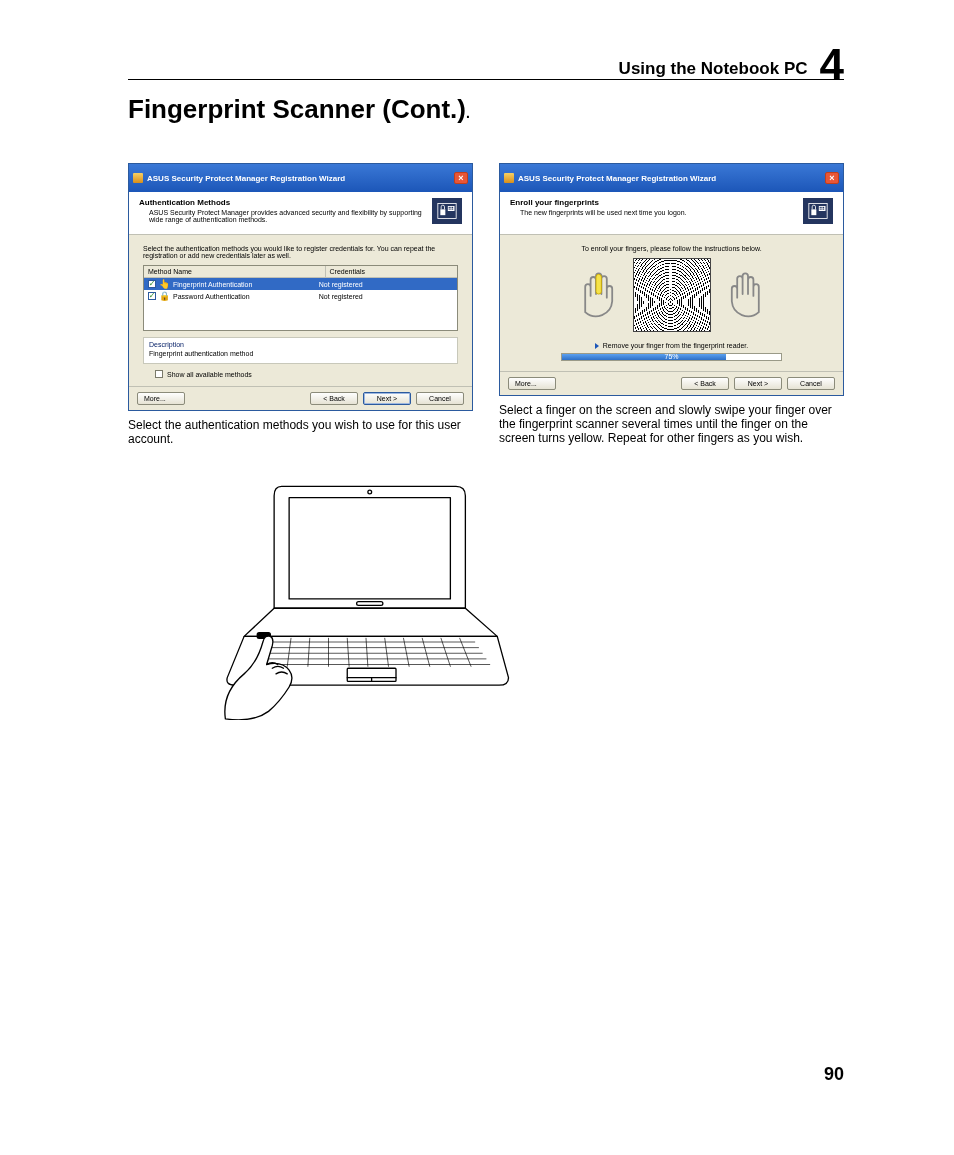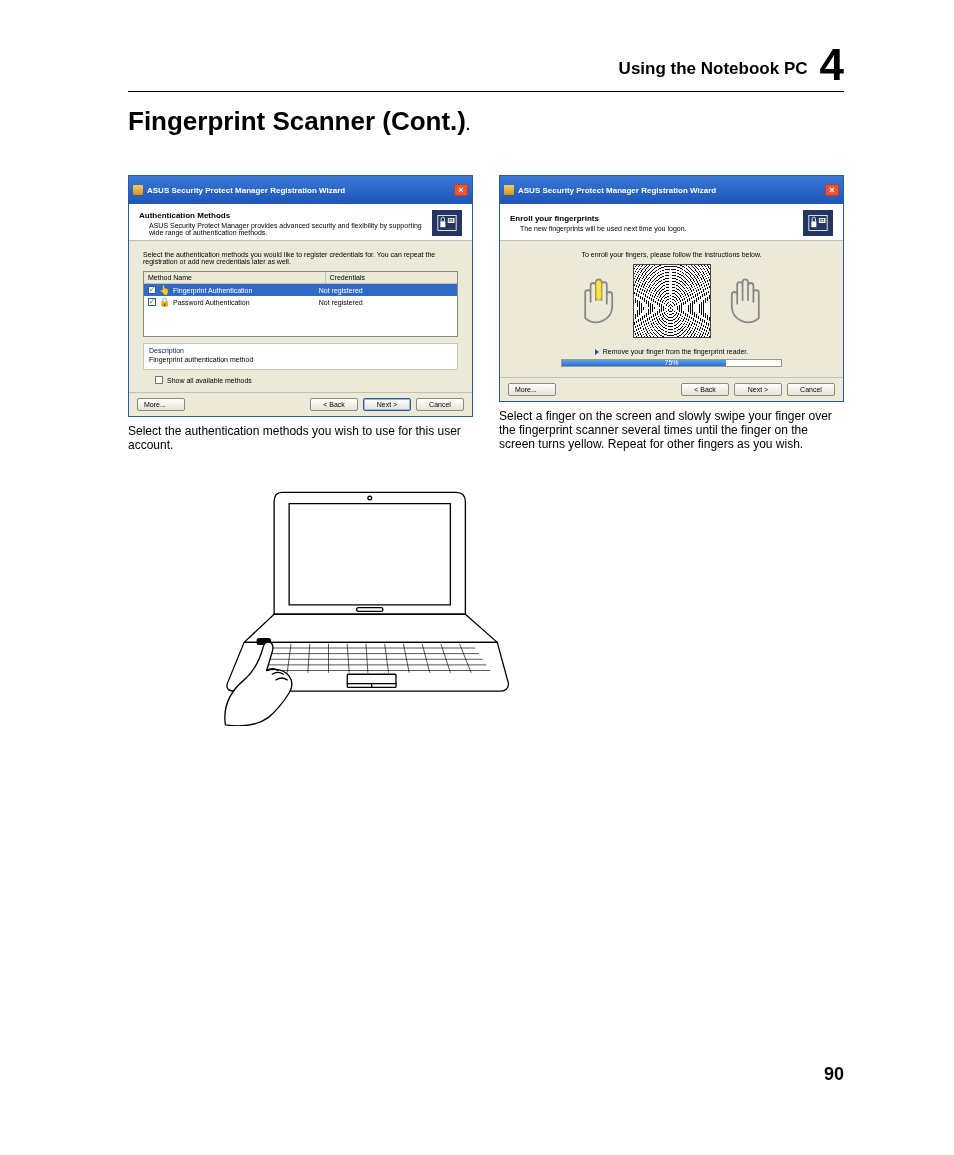--- a/index.html
+++ b/index.html
@@ -12,21 +12,21 @@
     position: relative;
   }
   .page {
     padding: 40px 110px 40px 128px;
   }
   .header-line {
     border-bottom: 1.5px solid #000;
     display: flex;
     justify-content: flex-end;
     align-items: baseline;
-    padding-bottom: 12px;
+    padding-bottom: 0;
     margin-bottom: 14px;
   }
   .header-title {
     font-size: 17px;
     font-weight: bold;
     margin-right: 12px;
   }
   .chapter-num {
     font-size: 44px;
     font-weight: bold;
@@ -76,23 +76,23 @@
     border-radius: 2px;
     color: #fff;
     font-size: 9px;
     font-weight: bold;
     display: flex; align-items: center; justify-content: center;
     line-height: 1;
   }
   .dlg-head {
     background: #fff;
     border-bottom: 1px solid #c0c0b4;
-    padding: 6px 10px 4px;
-    display: flex;
-    align-items: center;
+    padding: 6px 10px 10px;
+    display: flex;
+    align-items: flex-start;
   }
   .dlg-head-text { flex: 1; }
   .dlg-head-title { font-weight: bold; font-size: 8px; margin-bottom: 2px; }
   .dlg-head-desc { font-size: 7px; padding-left: 10px; }
   .dlg-head-icon {
     width: 30px; height: 26px;
     background: #24355f;
     display:flex; align-items:center; justify-content:center;
   }
   .dlg-head-icon svg { width: 20px; height: 18px; }

